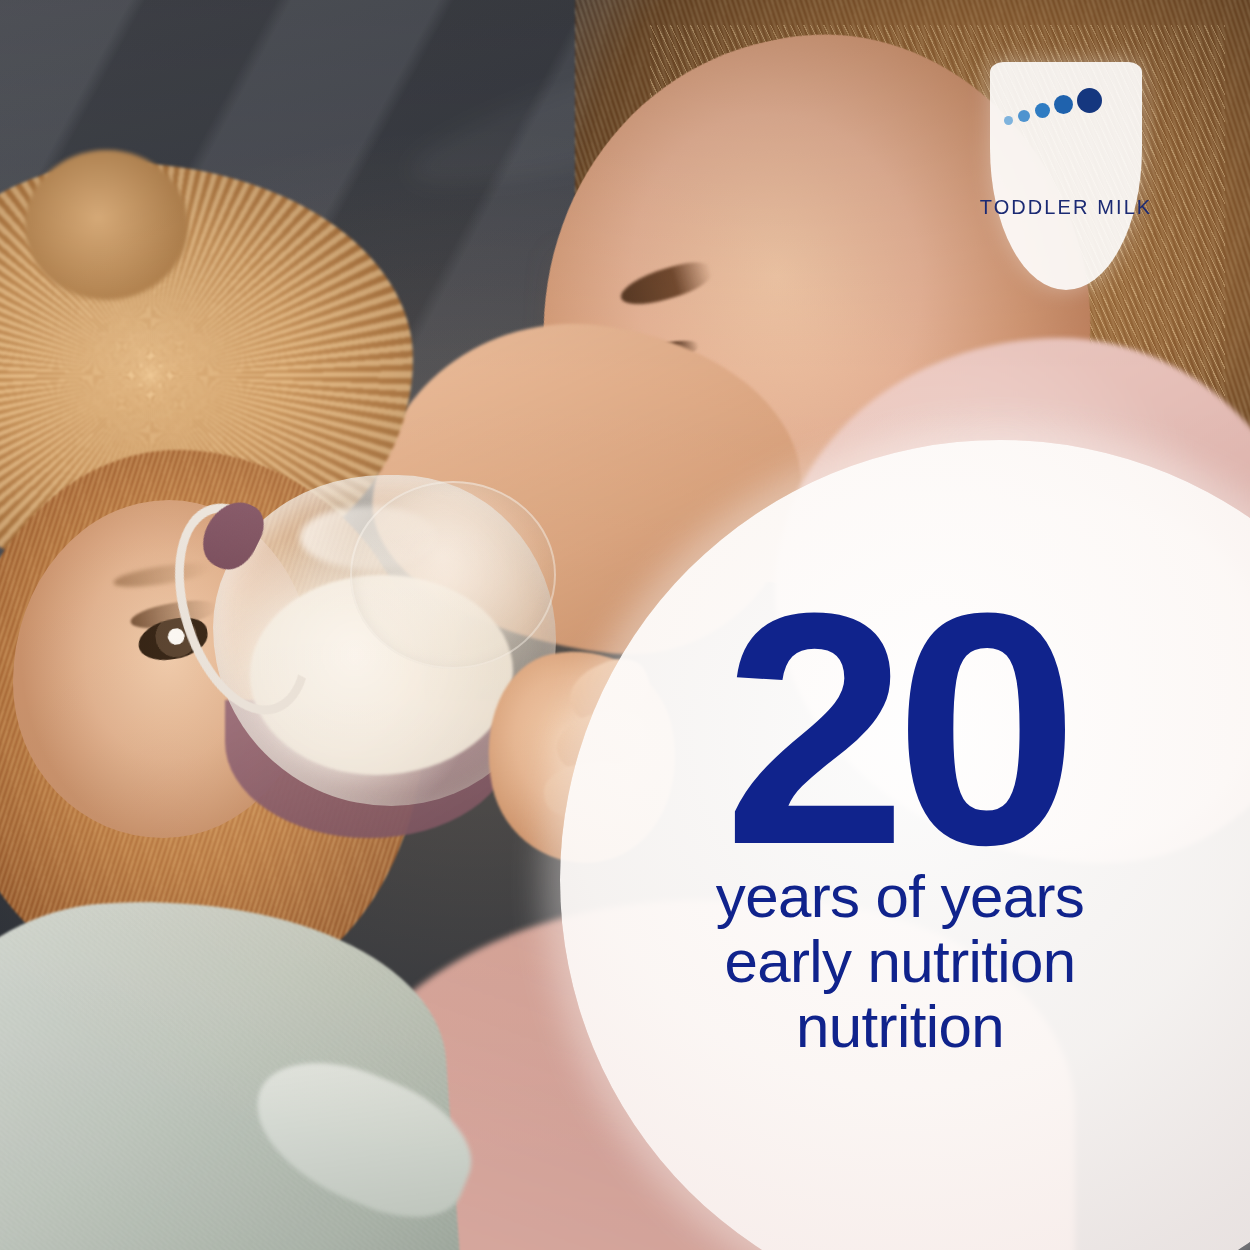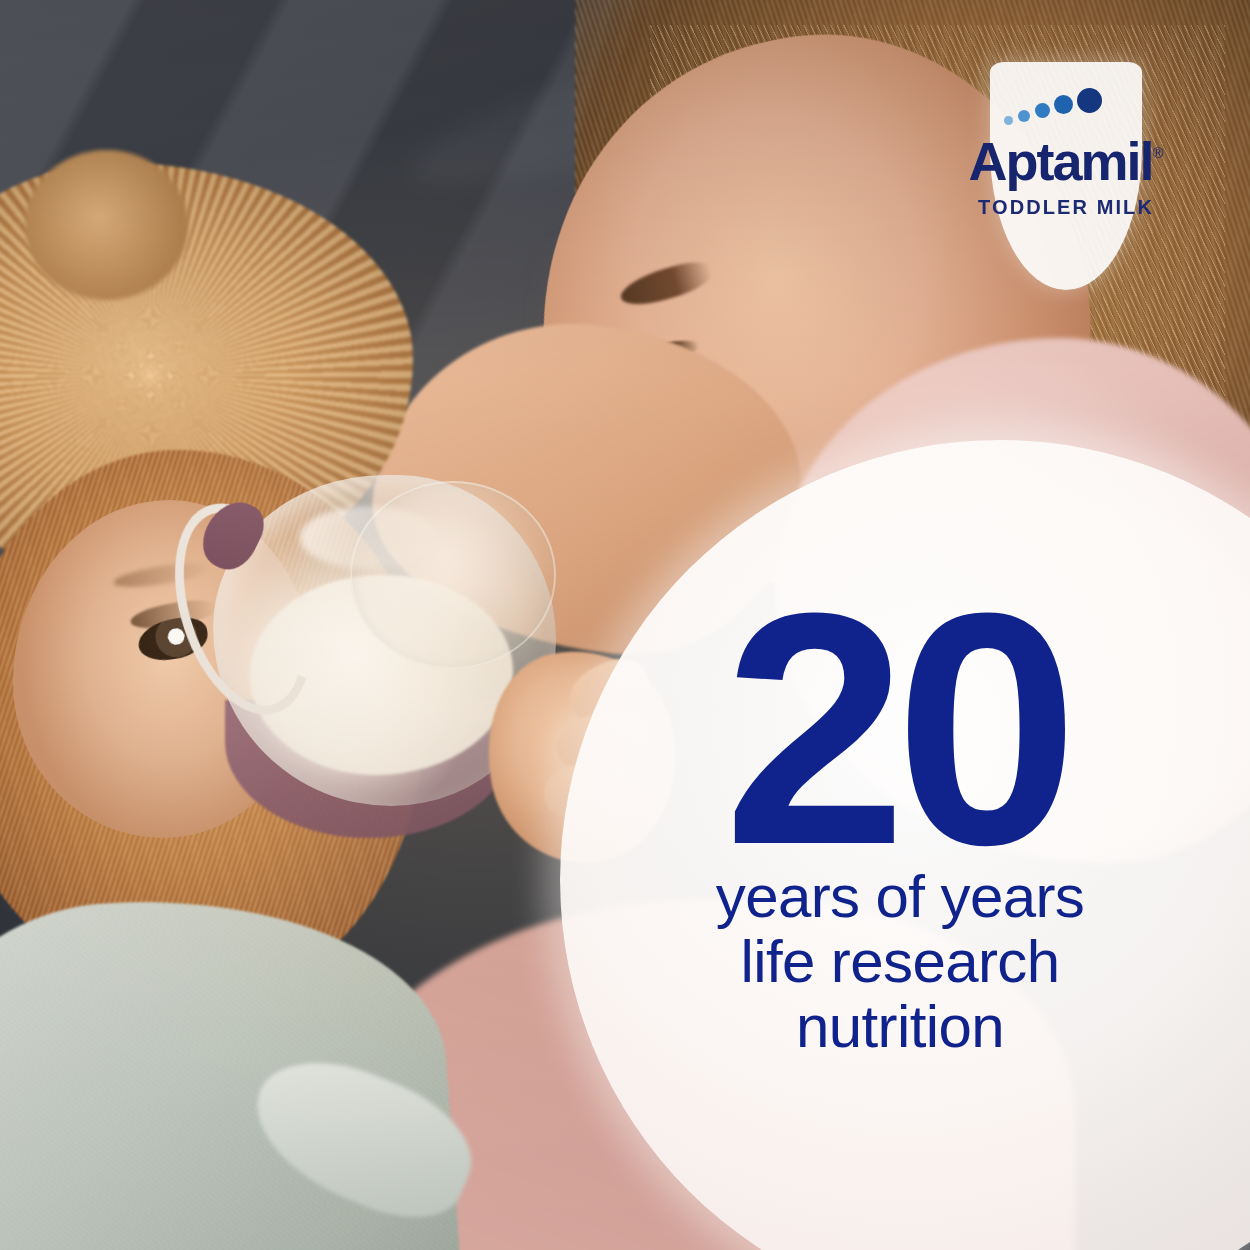--- a/index.html
+++ b/index.html
@@ -274,21 +274,21 @@
   .logo-word{
     position:absolute;left:-64px;top:68px;width:280px;
     text-align:center;color:#17256f;
     font-size:54px;font-weight:700;letter-spacing:-2px;
     white-space:nowrap;
   }
   .logo-reg{font-size:15px;vertical-align:22px;letter-spacing:0;font-weight:400;}
   .logo-sub{
     position:absolute;left:-52px;top:134px;width:256px;
     text-align:center;color:#1b2a73;
-    font-size:20px;font-weight:700;letter-spacing:2.1px;
+    font-size:20px;font-weight:400;letter-spacing:2.1px;
     white-space:nowrap;
   }
 </style>
 </head>
 <body>
 
 <div class="stage">
 
   <div class="photo">
 
@@ -339,33 +339,30 @@
 
     <div class="grade"></div>
   </div>
 
   <div class="circle-overlay"></div>
 
   <div class="textblock">
     <div class="t-fifty">20</div>
     <div class="t-tail">
       <div class="t-line">years of years</div>
-      <div class="t-line">life research</div>
+      <div class="t-line">early nutrition</div>
       <div class="t-line">nutrition</div>
     </div>
   </div>
 
   <div class="logo">
     <div class="shield"></div>
     <div class="dots" id="logo-dots">
         <span class="dot" style="width: 9px; height: 9px; left: 0px; top: 28px; background: rgb(127, 179, 221);"></span>
         <span class="dot" style="width: 12px; height: 12px; left: 14px; top: 22px; background: rgb(78, 147, 207);"></span>
         <span class="dot" style="width: 15px; height: 15px; left: 31px; top: 15px; background: rgb(47, 124, 194);"></span>
         <span class="dot" style="width: 19px; height: 19px; left: 50px; top: 7px; background: rgb(31, 98, 173);"></span>
         <span class="dot" style="width: 25px; height: 25px; left: 73px; top: 0px; background: rgb(21, 55, 127);"></span>
       </div>
-    <div class="logo-word">
-      <span>Aptamil</span><span class="logo-reg">®</span>
-    </div>
     <div class="logo-sub">TODDLER MILK</div>
   </div>
 
 </div>
 
 </body></html>

